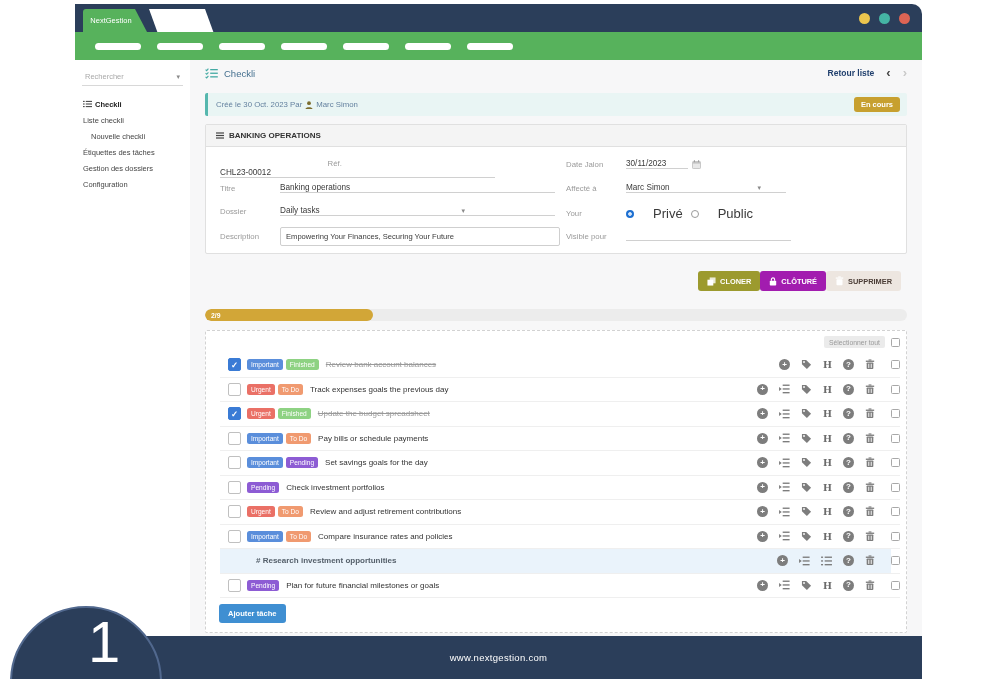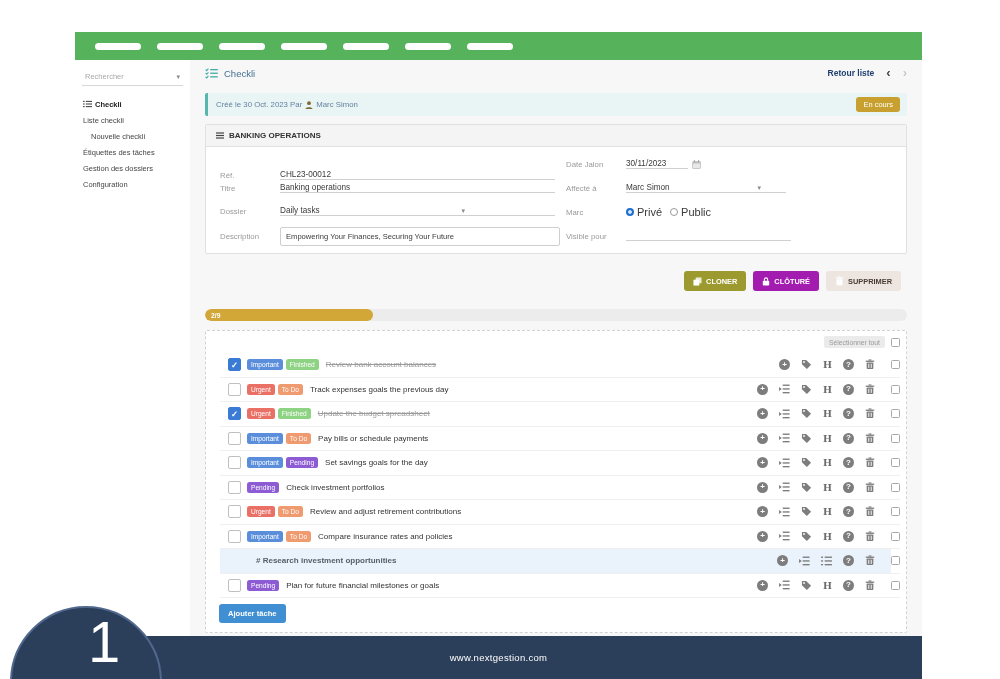--- a/index.html
+++ b/index.html
@@ -34,44 +34,44 @@
   
   .page-head { position:absolute; left:15px; top:8px; right:15px; height:20px; }
   .page-title { display:flex; align-items:center; gap:6px; font-size:9.5px; color:#45708f; }
   .head-right { position:absolute; right:0; top:0; display:flex; align-items:center; gap:12px; }
   .retour { font-size:8.5px; font-weight:bold; color:#21406e; }
   .chev { font-size:13px; line-height:10px; font-weight:bold; }
   .chev.prev { color:#444; } .chev.next { color:#c9c9c9; }
 
   
   .infobar { position:absolute; left:15px; top:33px; width:702px; height:23px; background:#e9f5f4; border-left:3px solid #56b7ae; border-radius:2px; display:flex; align-items:center; padding:0 8px; font-size:7.8px; color:#64819f; gap:3px; }
-  .status-badge { position:absolute; right:7px; top:4px; background:#c7a02f; color:#fff; font-size:7.5px; font-weight:normal; padding:3px 7px; border-radius:3px;margin-left:24px; }
+  .status-badge { position:absolute; right:7px; top:4px; background:#c7a02f; color:#fff; font-size:7.5px; font-weight:bold; padding:3px 7px; border-radius:3px;margin-left:24px; }
 
   
   .card { position:absolute; left:15px; top:64px; width:702px; height:130px; background:#fff; border:1px solid #e0e0e0; border-radius:2px; }
   .card-head { height:22px; background:#f4f4f4; border-bottom:1px solid #e0e0e0; display:flex; align-items:center; gap:5px; padding-left:10px; font-size:8px; font-weight:bold; color:#333; }
   .form { position:relative; height:107px; }
   .frow { position:absolute; display:flex; align-items:center; }
   .flabel { color:#9a9a9a; font-size:7.8px; width:60px; }
   .uline { border:none; outline:none; border-bottom:1px solid #d0d0d0; background:transparent; font-size:8.2px; color:#3a3a3a; font-family:"Liberation Sans",sans-serif; }
   .select-line { border-bottom:1px solid #d0d0d0; display:flex; justify-content:space-between; align-items:center; font-size:8.2px; color:#3a3a3a; }
   .caret { color:#8a8a8a; font-size:7px; }
   .desc-input { border:1px solid #cfcfcf; border-radius:2px; font-size:7.6px; color:#3a3a3a; padding:4px 5px; width:280px; font-family:"Liberation Sans",sans-serif; background:#fff; }
-  .radio { display:inline-flex; align-items:center; gap:3px; font-size:11px; color:#3a3a3a; margin-right:8px;text-align:center; }
+  .radio { display:inline-flex; align-items:center; gap:19px; font-size:13px; color:#3a3a3a; margin-right:8px;text-align:center; }
   .rdot { width:8px; height:8px; border-radius:50%; border:1px solid #9a9a9a; background:#fff; display:inline-block; }
   .rdot.on { border:2px solid #1d6fd1; background:#1d6fd1; box-shadow:inset 0 0 0 1.5px #fff; }
 
   
   .projet-box { position:absolute; left:15px; top:203px; width:282px; height:34px; background:#fff; border:1px solid #e6e6e6; border-radius:2px; display:flex; align-items:center; padding:0 8px; gap:6px; }
   .projet-label { color:#ababab; font-size:7.8px; }
   .projet-select { width:150px; }
   .circ-sm { width:9px; height:9px; border-radius:50%; background:#a6a6a6; color:#fff; font-size:6.5px; font-weight:bold; display:inline-flex; align-items:center; justify-content:center; }
   .btn { display:inline-flex; align-items:center; justify-content:center; gap:4px; font-weight:bold; border-radius:3px; cursor:default; }
   .btn-importer { background:#9a6fae; color:#fff; font-size:7.2px; padding:4px 7px; }
-  .big-btns { position:absolute; top:211px; right:21px; display:flex; gap:7px; }
+  .big-btns { position:absolute; top:211px; right:21px; display:flex; }
   .btn-cloner { background:#9c9a2e; color:#fff; font-size:7.4px; height:20px; padding:0 9px; }
   .btn-cloture { background:#a21caf; color:#fff; font-size:7.4px; height:20px; padding:0 9px; }
   .btn-supprimer { background:#ede6e0; color:#4a3c35; font-size:7.4px; height:20px; padding:0 9px; }
 
   
   .progress { position:absolute; left:15px; top:249px; width:702px; height:12px; background:#ececec; border-radius:6px; overflow:hidden; }
   .progress-fill { height:12px; background:#d2a637; border-radius:6px; color:#fff; font-size:6.8px; font-weight:bold; display:flex; align-items:center; padding-left:6px; }
 
   
   .task-box { position:absolute; left:15px; top:270px; width:702px; height:303px; background:#fff; border:1px dashed #d2d2d2; border-radius:2px; }
@@ -99,20 +99,31 @@
   .page-circle { position:absolute; left:10px; top:606px; width:152px; height:152px; border-radius:50%; background:#2b3e5a; border:2px solid #51688e; }
   .page-num { position:absolute; left:88px; top:608px; font-size:58px; color:#fff; font-weight:400; }
   svg { display:block; }
 </style>
 </head>
 <body>
 
 <div class="canvas">
   <div class="app">
 
+    <div class="topbar">
+      <div class="brand-tab">
+          <span>NextGestion</span>
+        </div>
+      <div class="white-tab"></div>
+      <div class="lights">
+        <span class="light" style="background:#ecc64e"></span>
+        <span class="light" style="background:#45b5a4"></span>
+        <span class="light" style="background:#dd6454"></span>
+      </div>
+    </div>
 
     <div class="greenbar">
         <span class="pill"></span>
         <span class="pill"></span>
         <span class="pill"></span>
         <span class="pill"></span>
         <span class="pill"></span>
         <span class="pill"></span>
         <span class="pill"></span>
       </div>
@@ -196,21 +207,21 @@
               <svg width="8" height="7" viewBox="0 0 8 7">
                   <rect width="8" height="1.2" y="0.4" fill="#444"></rect>
                   <rect width="8" height="1.2" y="2.9" fill="#444"></rect>
                   <rect width="8" height="1.2" y="5.4" fill="#444"></rect>
                 </svg>
             </span>
             <span>BANKING OPERATIONS</span>
           </div>
           <div class="form">
 
-            <div class="frow" style="left:14px; top:23px;">
+            <div class="frow" style="left:14px; top:12px;flex-direction:column;">
               <span class="flabel">Réf.</span>
               <input class="uline" style="width: 275px;" value="CHL23-00012">
             </div>
             <div class="frow" style="left:14px; top:36px;">
               <span class="flabel">Titre</span>
               <input class="uline" style="width: 275px;" value="Banking operations">
             </div>
             <div class="frow" style="left:14px; top:59px;">
               <span class="flabel">Dossier</span>
               <div class="select-line" style="width:275px">
@@ -236,21 +247,21 @@
               </span>
             </div>
             <div class="frow" style="left:360px; top:36px;">
               <span class="flabel">Affecté à</span>
               <div class="select-line" style="width:160px">
                 <span>Marc Simon</span>
                 <span class="caret" style="margin-right:25px">▾</span>
               </div>
             </div>
             <div class="frow" style="left:360px; top:59px;">
-              <span class="flabel">Marc</span>
+              <span class="flabel">Your</span>
               <span class="radio">
                   <span class="rdot on"></span>
                   <span>Privé</span>
                 </span>
               <span class="radio">
                   <span class="rdot"></span>
                   <span>Public</span>
                 </span>
             </div>
             <div class="frow" style="left:360px; top:84px;">

